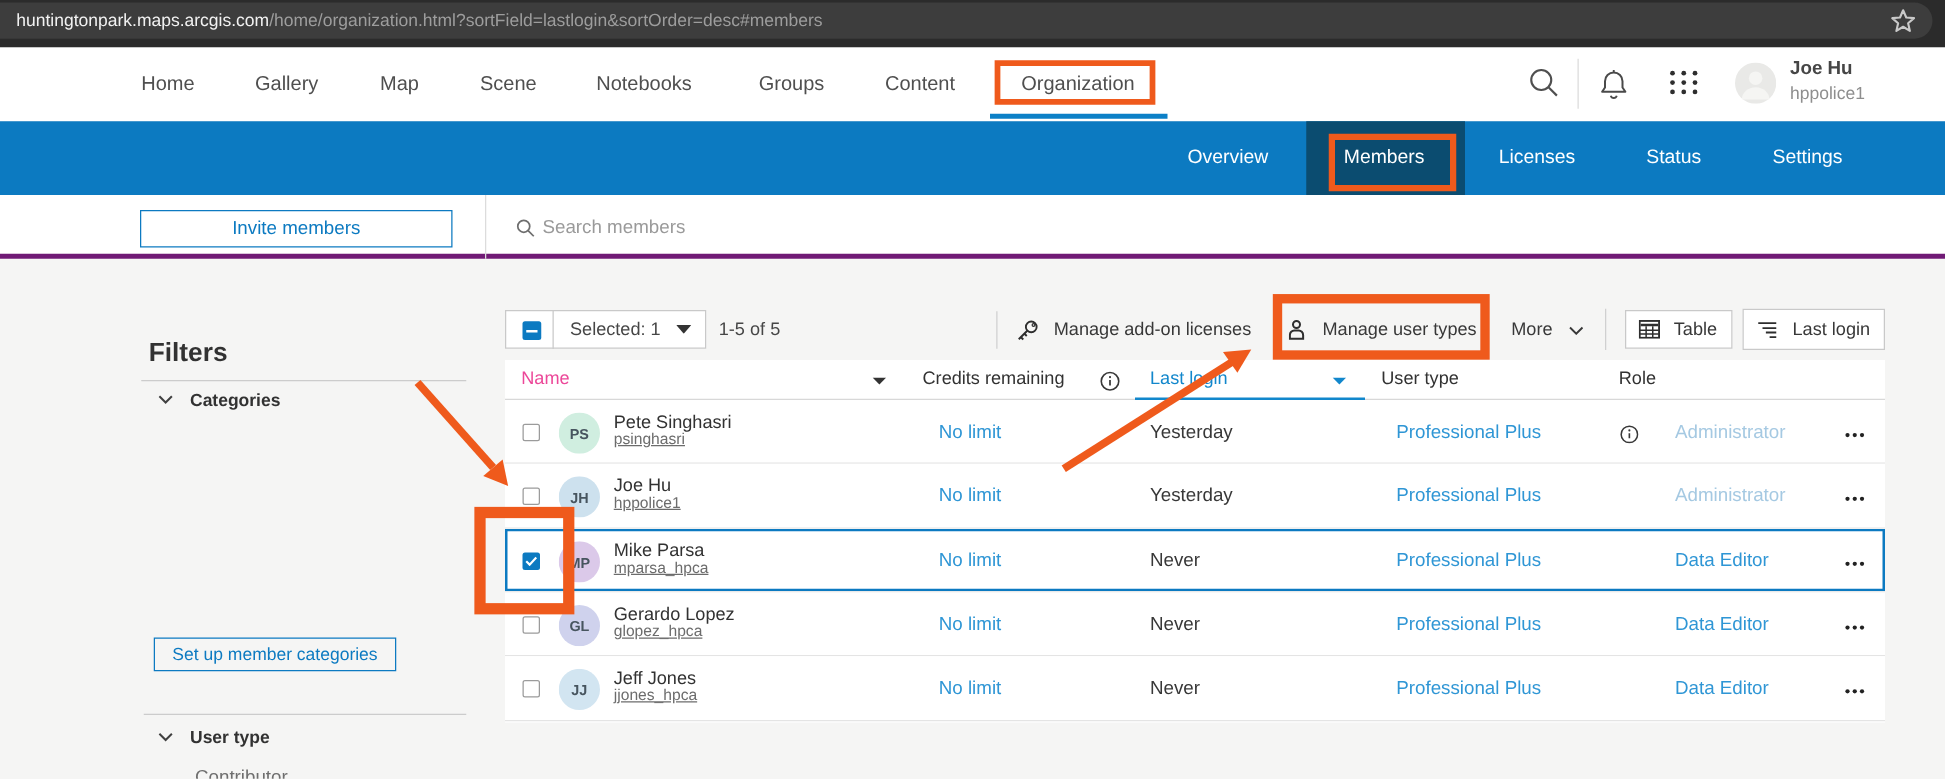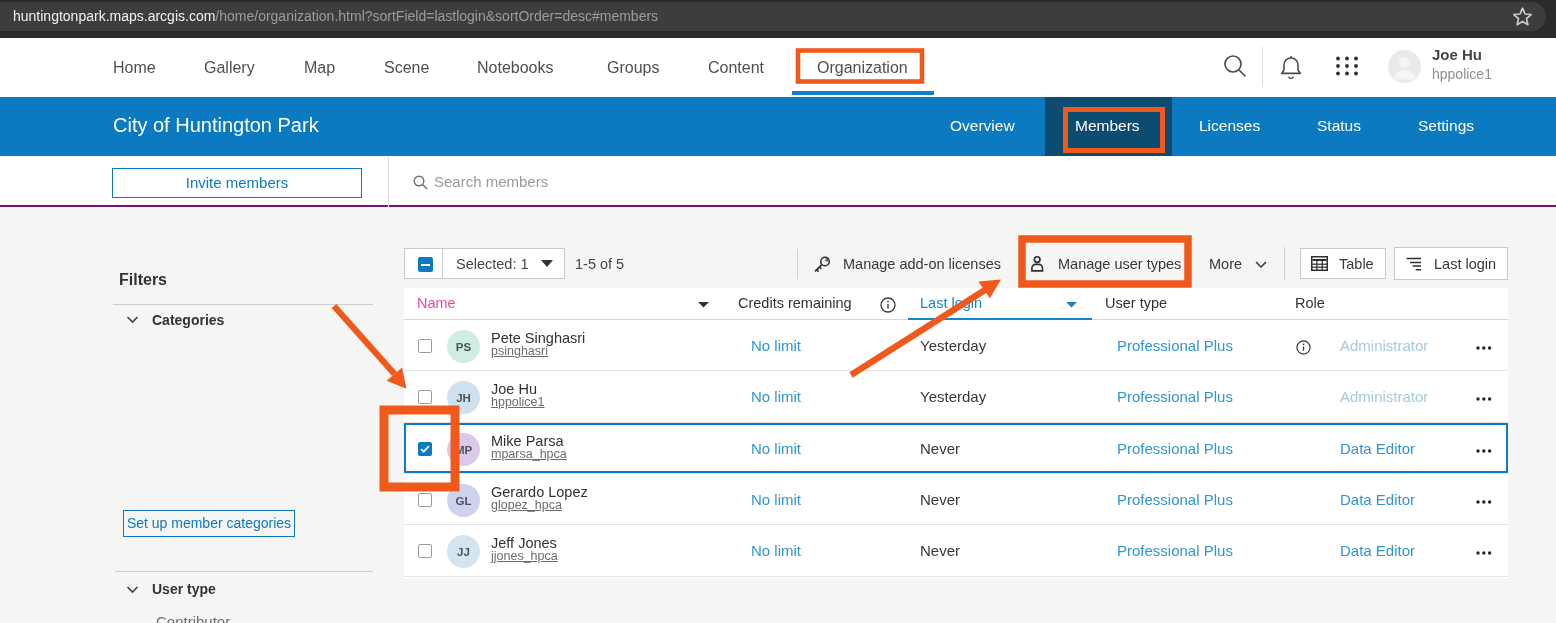--- a/index.html
+++ b/index.html
@@ -75,49 +75,48 @@
   <svg class="abs" style="left:1388px;top:12px;" width="33" height="33" viewBox="0 0 33 33">
     <circle cx="16.5" cy="16.5" r="16.5" fill="#e9e9e7"></circle>
     <circle cx="16.5" cy="12.5" r="5.4" fill="#f5f5f3"></circle>
     <path d="M5.5 29.5 a11 9.8 0 0 1 22 0 z" fill="#f5f5f3"></path>
   </svg>
   <div class="abs" style="left:1432px;top:8px;font-size:15px;font-weight:bold;color:#464646;">Joe Hu</div>
   <div class="abs" style="left:1432px;top:28px;font-size:14px;color:#8e8e8e;">hppolice1</div>
 </div>
 
 <div class="abs" style="left:0;top:97px;width:1556px;height:59px;background:#0c7ac1;">
-  <div class="abs" style="left:113px;top:17px;font-size:20px;color:#ffffff;">City of Huntington Park</div>
   <div class="abs" style="left:1045px;top:0;width:127px;height:59px;background:#0b4c70;"></div>
   <div class="abs" style="left:0;top:0;width:100%;height:100%;font-size:15.5px;color:#ffffff;">
     <span class="abs" style="left:950px;top:20px;">Overview</span>
     <span class="abs" style="left:1075px;top:20px;">Members</span>
     <span class="abs" style="left:1199px;top:20px;">Licenses</span>
     <span class="abs" style="left:1317px;top:20px;">Status</span>
     <span class="abs" style="left:1418px;top:20px;">Settings</span>
   </div>
 </div>
 
-<div class="abs" style="left:0;top:156px;width:1556px;height:51px;background:#ffffff;border-bottom:2px solid #701a75;">
+<div class="abs" style="left:0;top:156px;width:1556px;height:51px;background:#ffffff;border-bottom:4px solid #701a75;">
   <div class="abs" style="left:112px;top:12px;width:250px;height:30px;border:1px solid #0c7ac1;color:#0c7ac1;font-size:15px;text-align:center;line-height:28px;">Invite members</div>
   <div class="abs" style="left:388px;top:0;width:1px;height:51px;background:#dcdcdc;"></div>
   <svg class="abs" style="left:413px;top:19px;" width="15" height="15" viewBox="0 0 15 15">
       <circle cx="6" cy="6" r="4.8" fill="none" stroke="#6e6e6e" stroke-width="1.4"></circle>
       <line x1="9.5" y1="9.5" x2="14" y2="14" stroke="#6e6e6e" stroke-width="1.4"></line>
     </svg>
   <div class="abs" style="left:434px;top:17px;font-size:15px;color:#9a9a9a;">Search members</div>
 </div>
 
 <div class="abs" style="left:0;top:207px;width:404px;height:416px;">
-  <div class="abs" style="left:119px;top:64px;font-size:16px;font-weight:bold;color:#323232;">Filters</div>
+  <div class="abs" style="left:119px;top:64px;font-size:21px;font-weight:bold;color:#323232;">Filters</div>
   <div class="abs" style="left:113px;top:97px;width:260px;height:1px;background:#cccccc;"></div>
   <svg class="abs" style="left:126px;top:108px;" width="13" height="9" viewBox="0 0 13 9">
       <polyline points="1.5,2 6.5,7 11.5,2" fill="none" stroke="#404040" stroke-width="1.6"></polyline>
     </svg>
   <div class="abs" style="left:152px;top:105px;font-size:14px;font-weight:bold;color:#323232;">Categories</div>
-  <div class="abs" style="left:123px;top:303px;width:172px;height:27px;border:1px solid #0c7ac1;color:#0c7ac1;font-size:14px;text-align:center;line-height:25px;">Set up member categories</div>
+  <div class="abs" style="left:123px;top:303px;width:194px;height:27px;border:1px solid #0c7ac1;color:#0c7ac1;font-size:14px;text-align:center;line-height:25px;">Set up member categories</div>
   <div class="abs" style="left:115px;top:364px;width:258px;height:1px;background:#cccccc;"></div>
   <svg class="abs" style="left:126px;top:378px;" width="13" height="9" viewBox="0 0 13 9">
       <polyline points="1.5,2 6.5,7 11.5,2" fill="none" stroke="#404040" stroke-width="1.6"></polyline>
     </svg>
   <div class="abs" style="left:152px;top:374px;font-size:14px;font-weight:bold;color:#323232;">User type</div>
   <div class="abs" style="left:156px;top:406px;font-size:15px;color:#6e6e6e;">Contributor</div>
 </div>
 
 <div class="abs" style="left:404px;top:247px;width:1104px;height:33px;">
   <div class="abs" style="left:0;top:1px;width:161px;height:31px;background:#ffffff;border:1px solid #c9c9c9;"></div>

